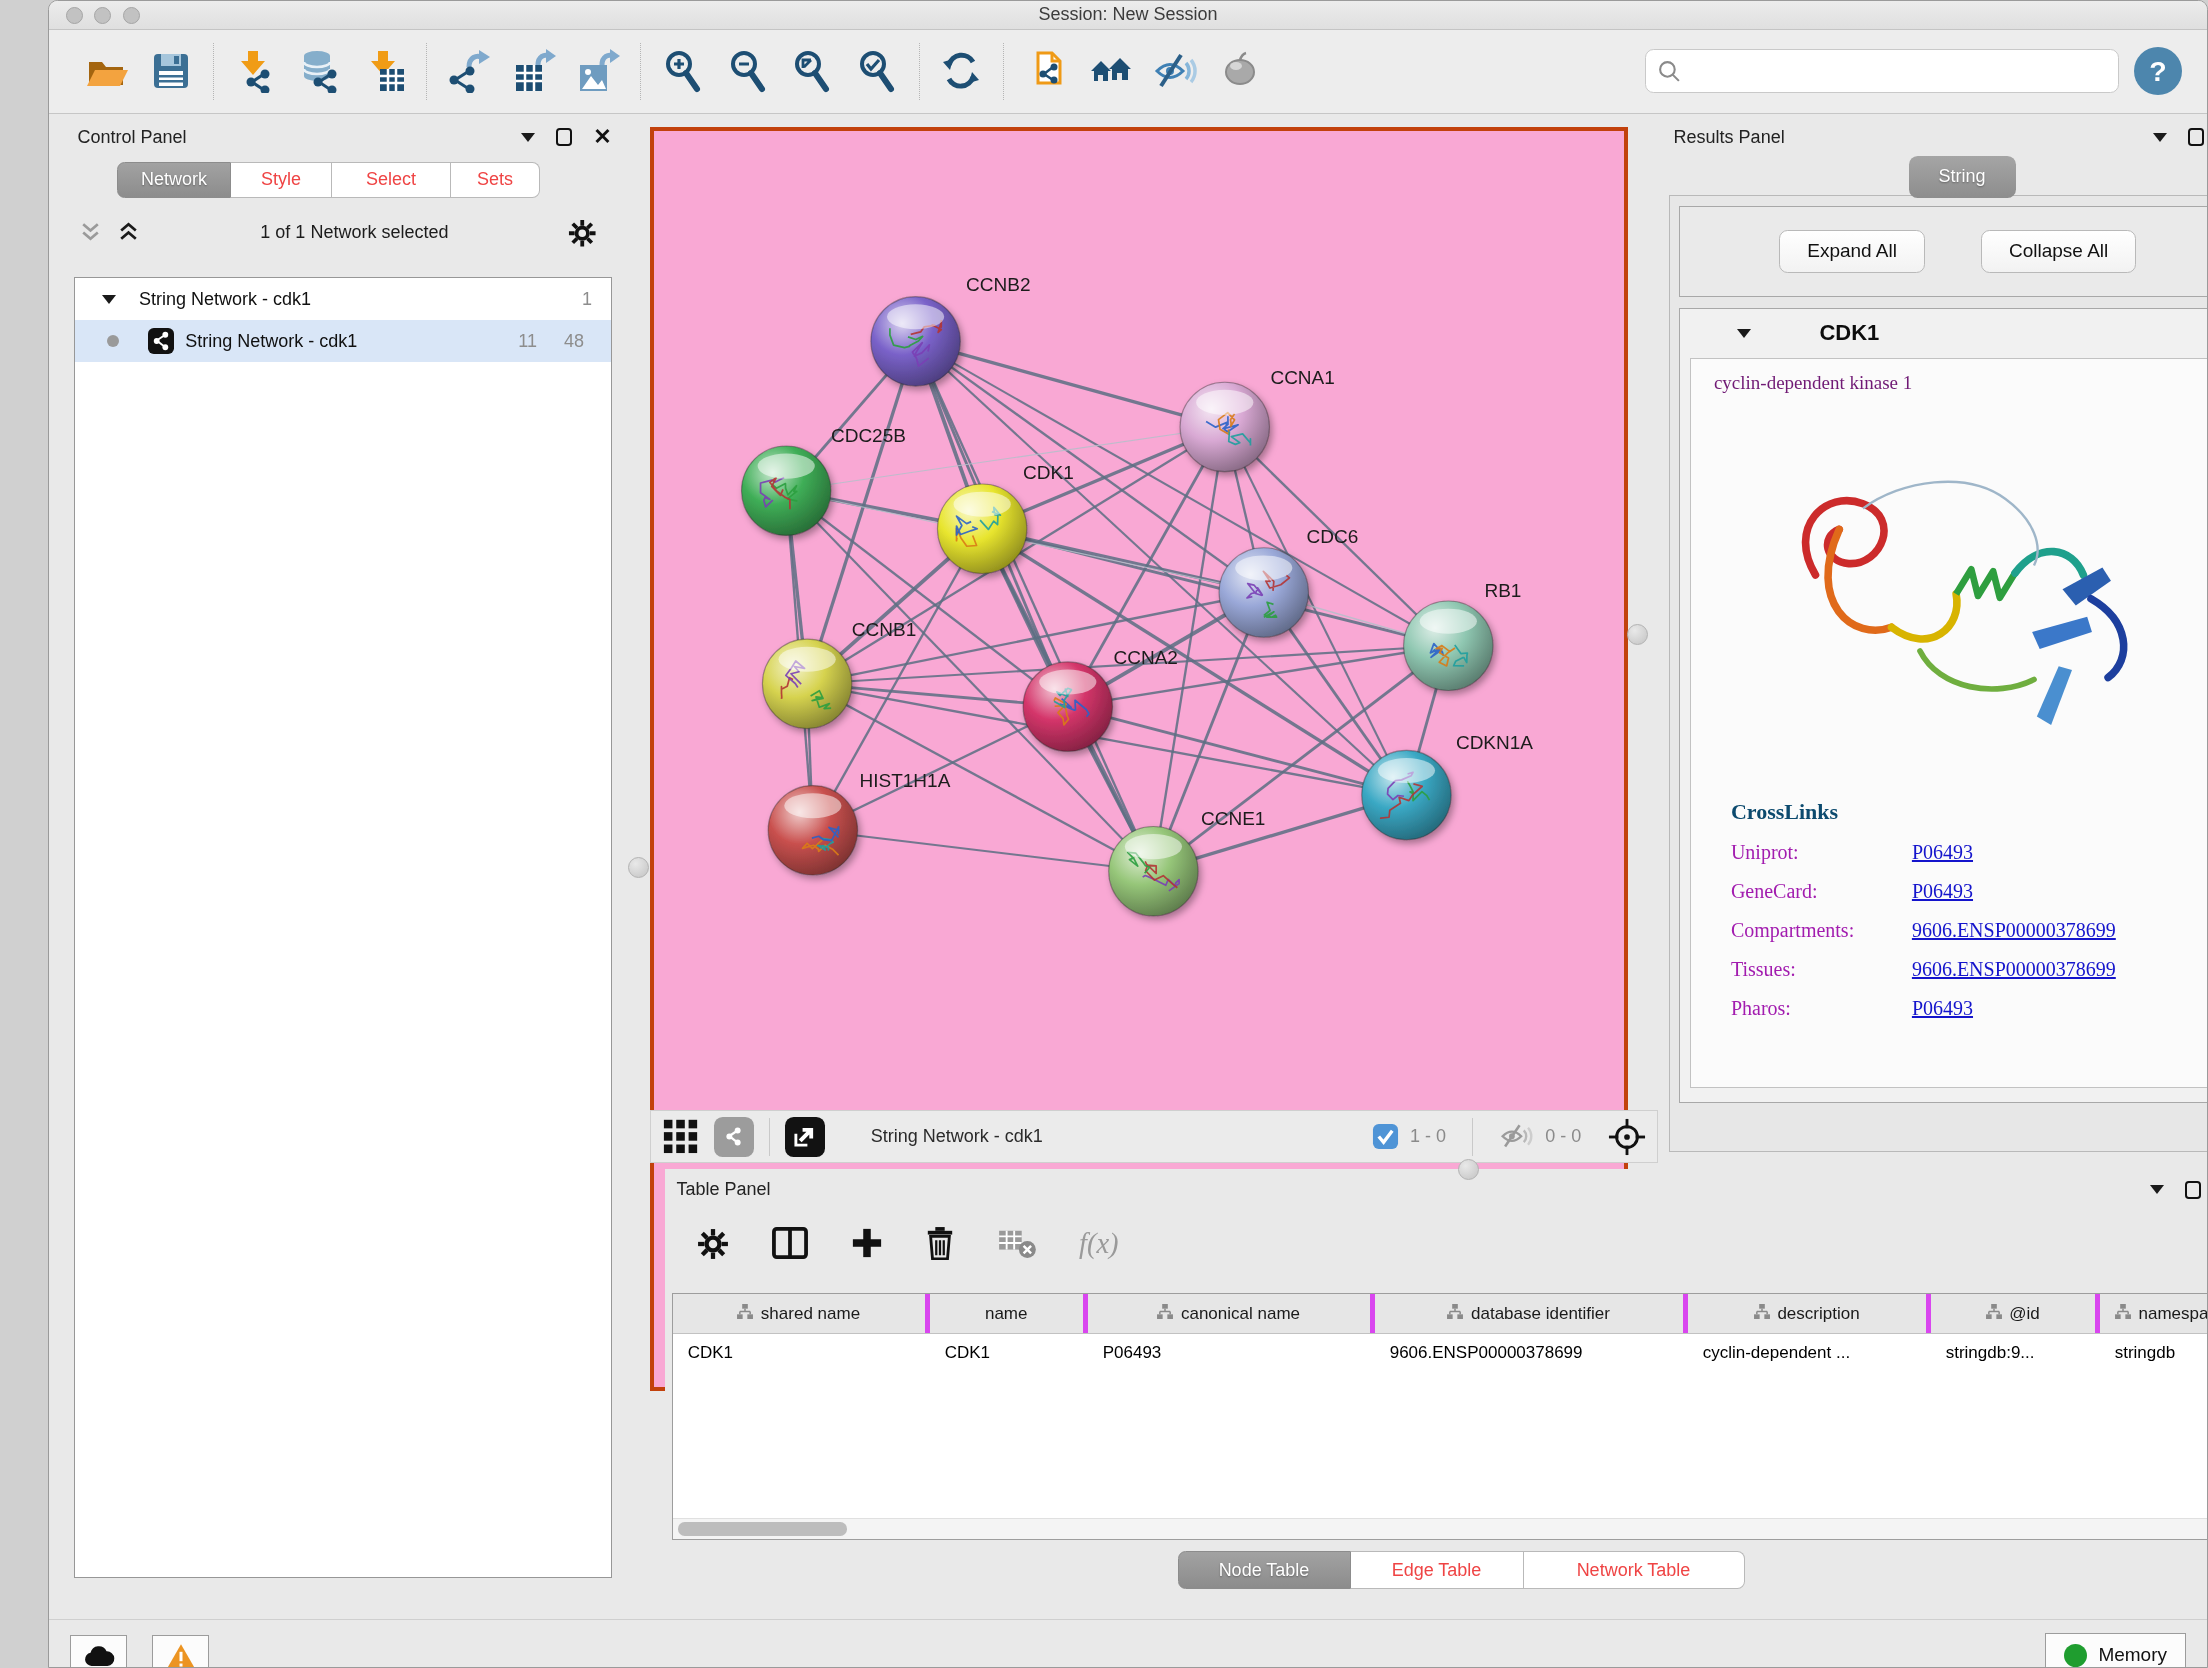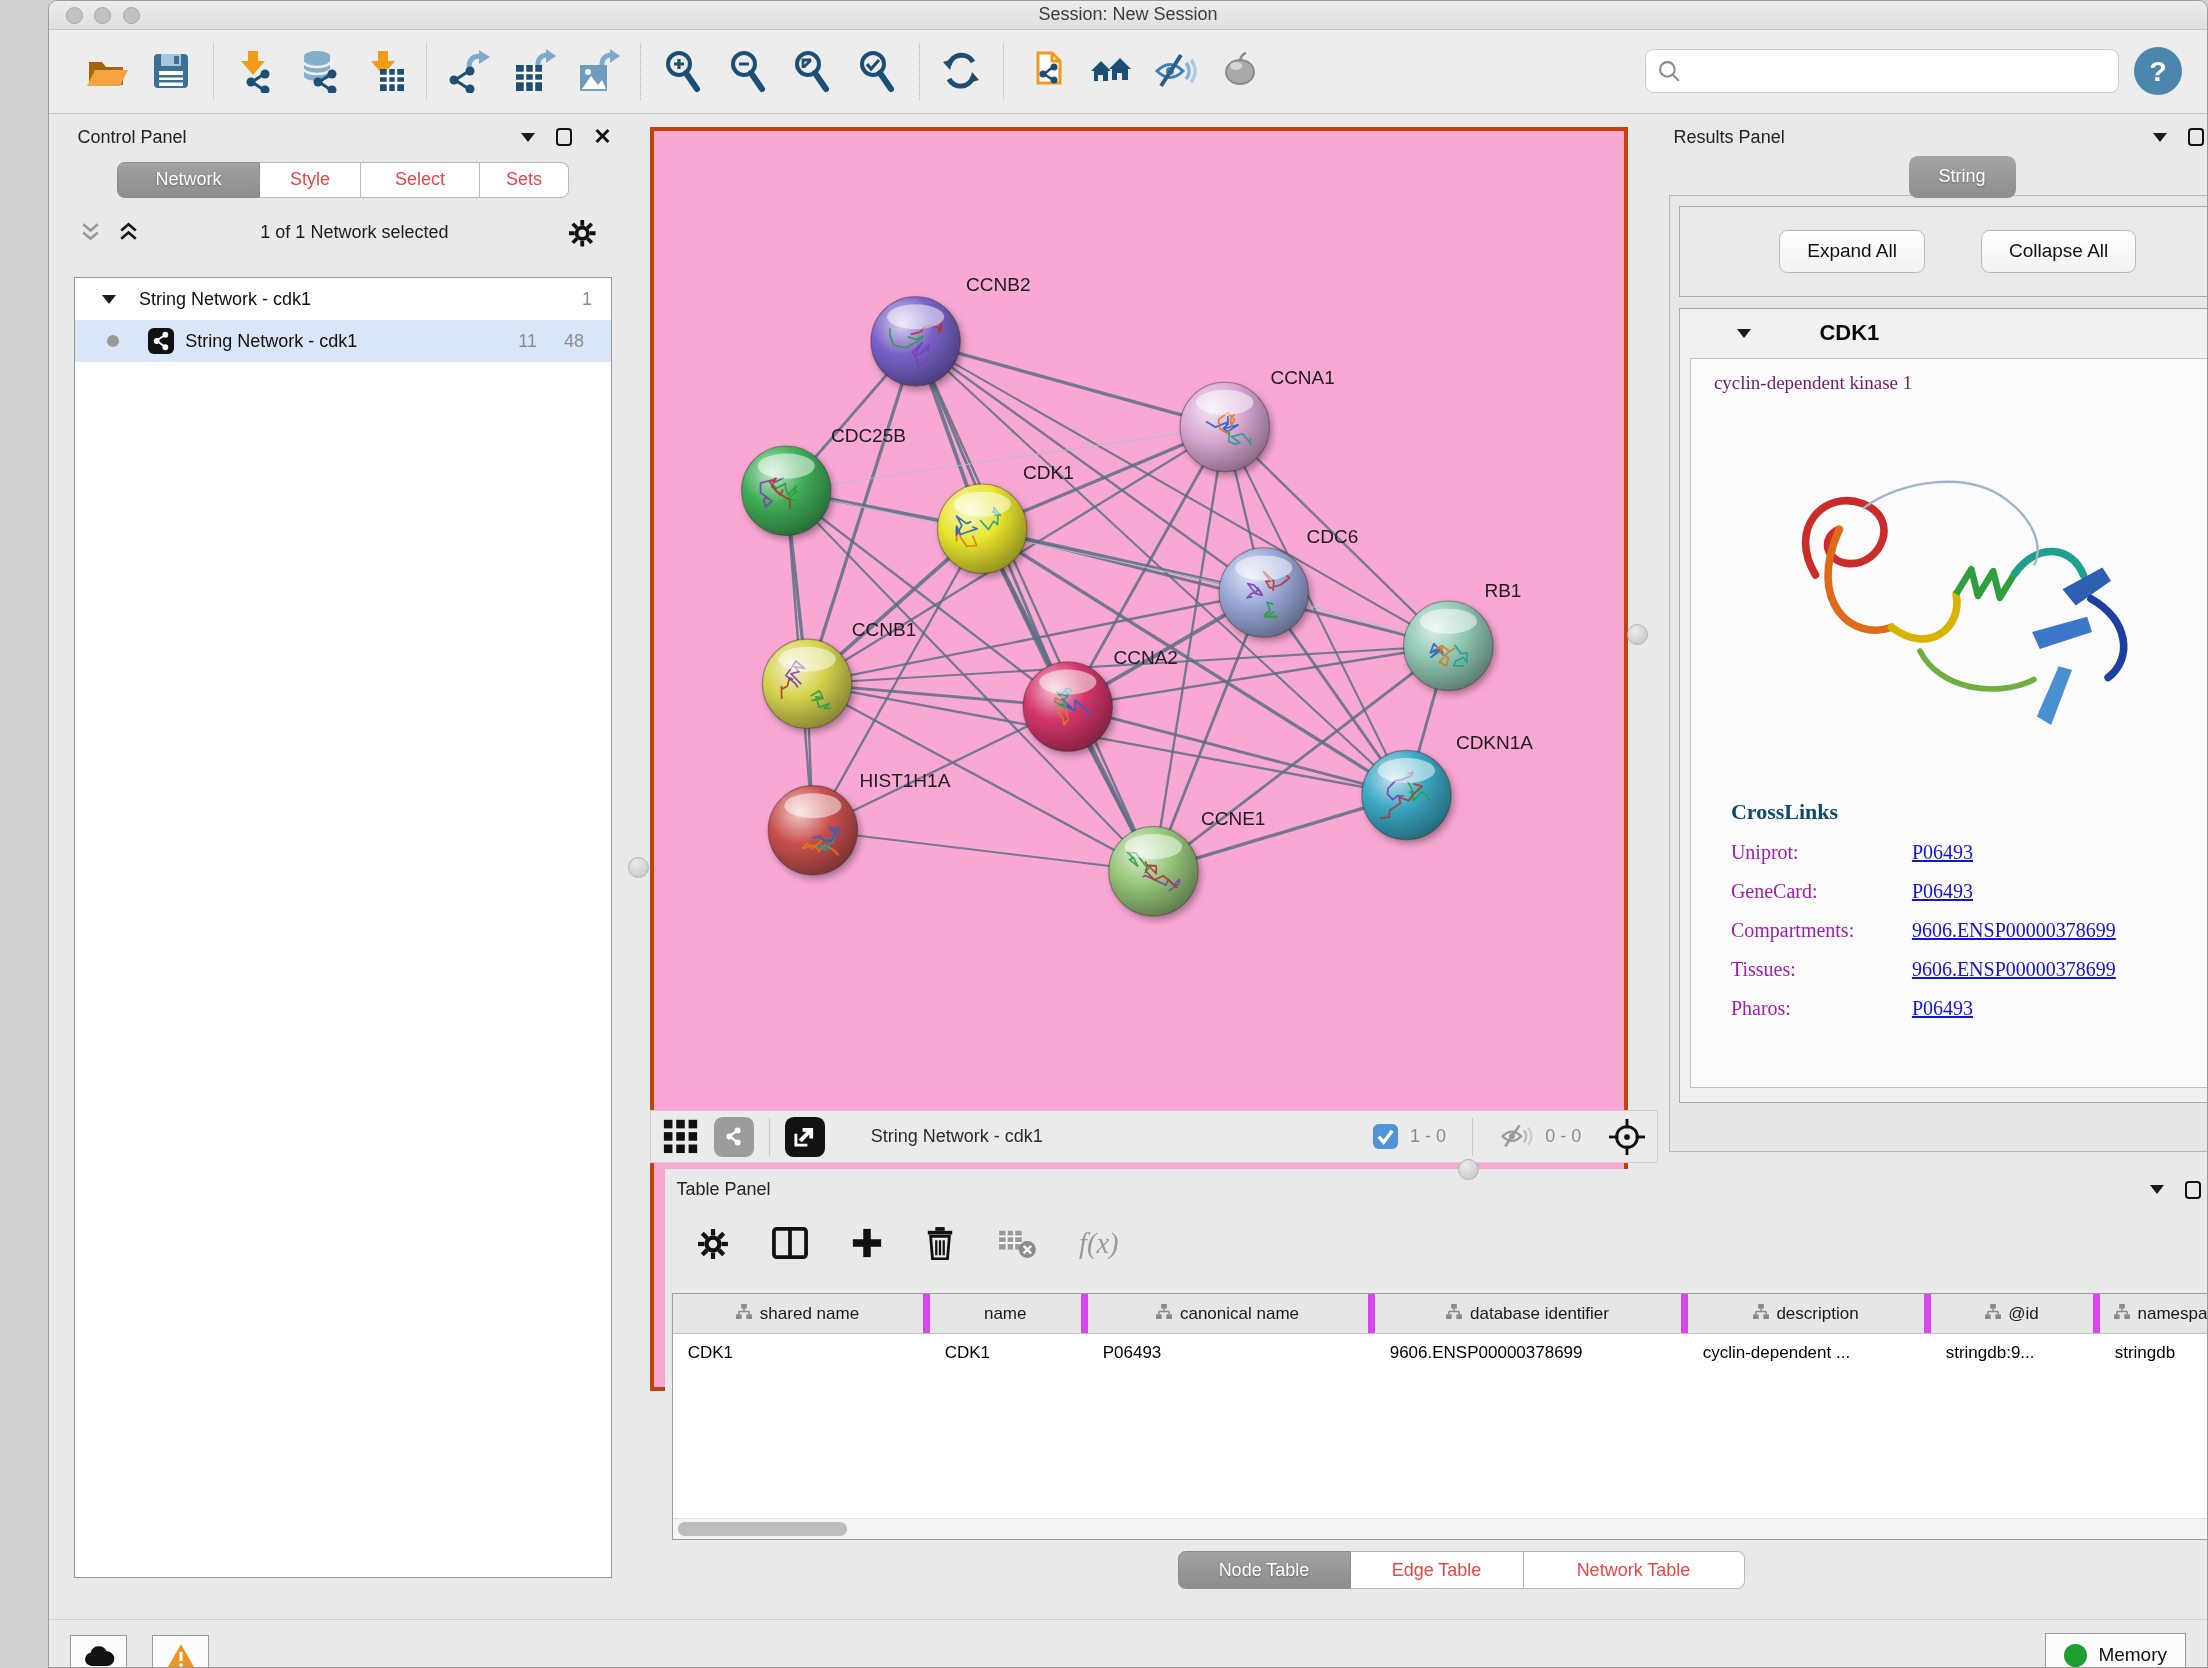--- a/index.html
+++ b/index.html
@@ -98,21 +98,21 @@
 
   
   .table-panel { position:absolute; left:616px; top:1168px; width:1592px; height:430px;
                  background:#e9e9e9; }
   .tp-head { padding:9.5px 17px 0 11.4px; }
   .tp-toolbar { display:flex; align-items:center; gap:42px; padding:25px 0 0 32px; }
   .tablebox { position:absolute; left:6.7px; top:124px; width:1576px; height:247px;
               background:#fff; border:1px solid #9d9d9d; display:flex; flex-direction:column; }
   .thead { display:flex; background:#e6e6e6; border-bottom:1px solid #c2c2c2; height:40px; }
   .th { display:flex; align-items:center; justify-content:center; gap:7.6px; font-size:17px; color:#1a1a1a;
-        border-right:7px solid #d946ef; overflow:hidden; white-space:nowrap;text-align:center; }
+        border-right:5px solid #d946ef; overflow:hidden; white-space:nowrap;text-align:center; }
   .trowd { display:flex; height:40px; }
   .td { font-size:17px; color:#000; padding:8.6px 0 0 15px; overflow:hidden; white-space:nowrap; }
   .hscroll { margin-top:auto; height:21px; background:#f4f4f4; border-top:1px solid #e0e0e0;
              display:flex; align-items:center; padding-left:5.7px; }
   .hthumb { width:169px; height:13.3px; border-radius:6.7px; background:#bdbdbd; }
   .tp-tabs { position:absolute; left:0; right:0; top:382px; display:flex; justify-content:center; }
 
   
   .statusbar { position:absolute; left:0; right:0; bottom:0; height:48px; background:#e9e9e9;
                border-top:1px solid #cfcfcf; }
@@ -314,21 +314,21 @@
   <div class="control-panel">
     <div class="phead cp-head">
       <span>Control Panel</span>
       <span class="picons">
         <span class="tri-down"></span>
         <span class="floatbox"></span>
         <span class="closex">✕</span>
       </span>
     </div>
     <div class="seg cp-tabs">
-      <div class="tab sel" style="width:143px">Network</div>
+      <div class="tab sel" style="width:114px">Network</div>
       <div class="tab" style="width:101px">Style</div>
       <div class="tab" style="width:119px">Select</div>
       <div class="tab" style="width:89px">Sets</div>
     </div>
     <div class="cp-sub">
       <span class="chev">
         <svg width="25" height="25" viewBox="0 0 24 24">
             <path d="M5 4 l7 6 7-6 M5 12 l7 6 7-6" stroke="#9a9a9a" stroke-width="2.6" fill="none"></path>
           </svg>
       </span>

